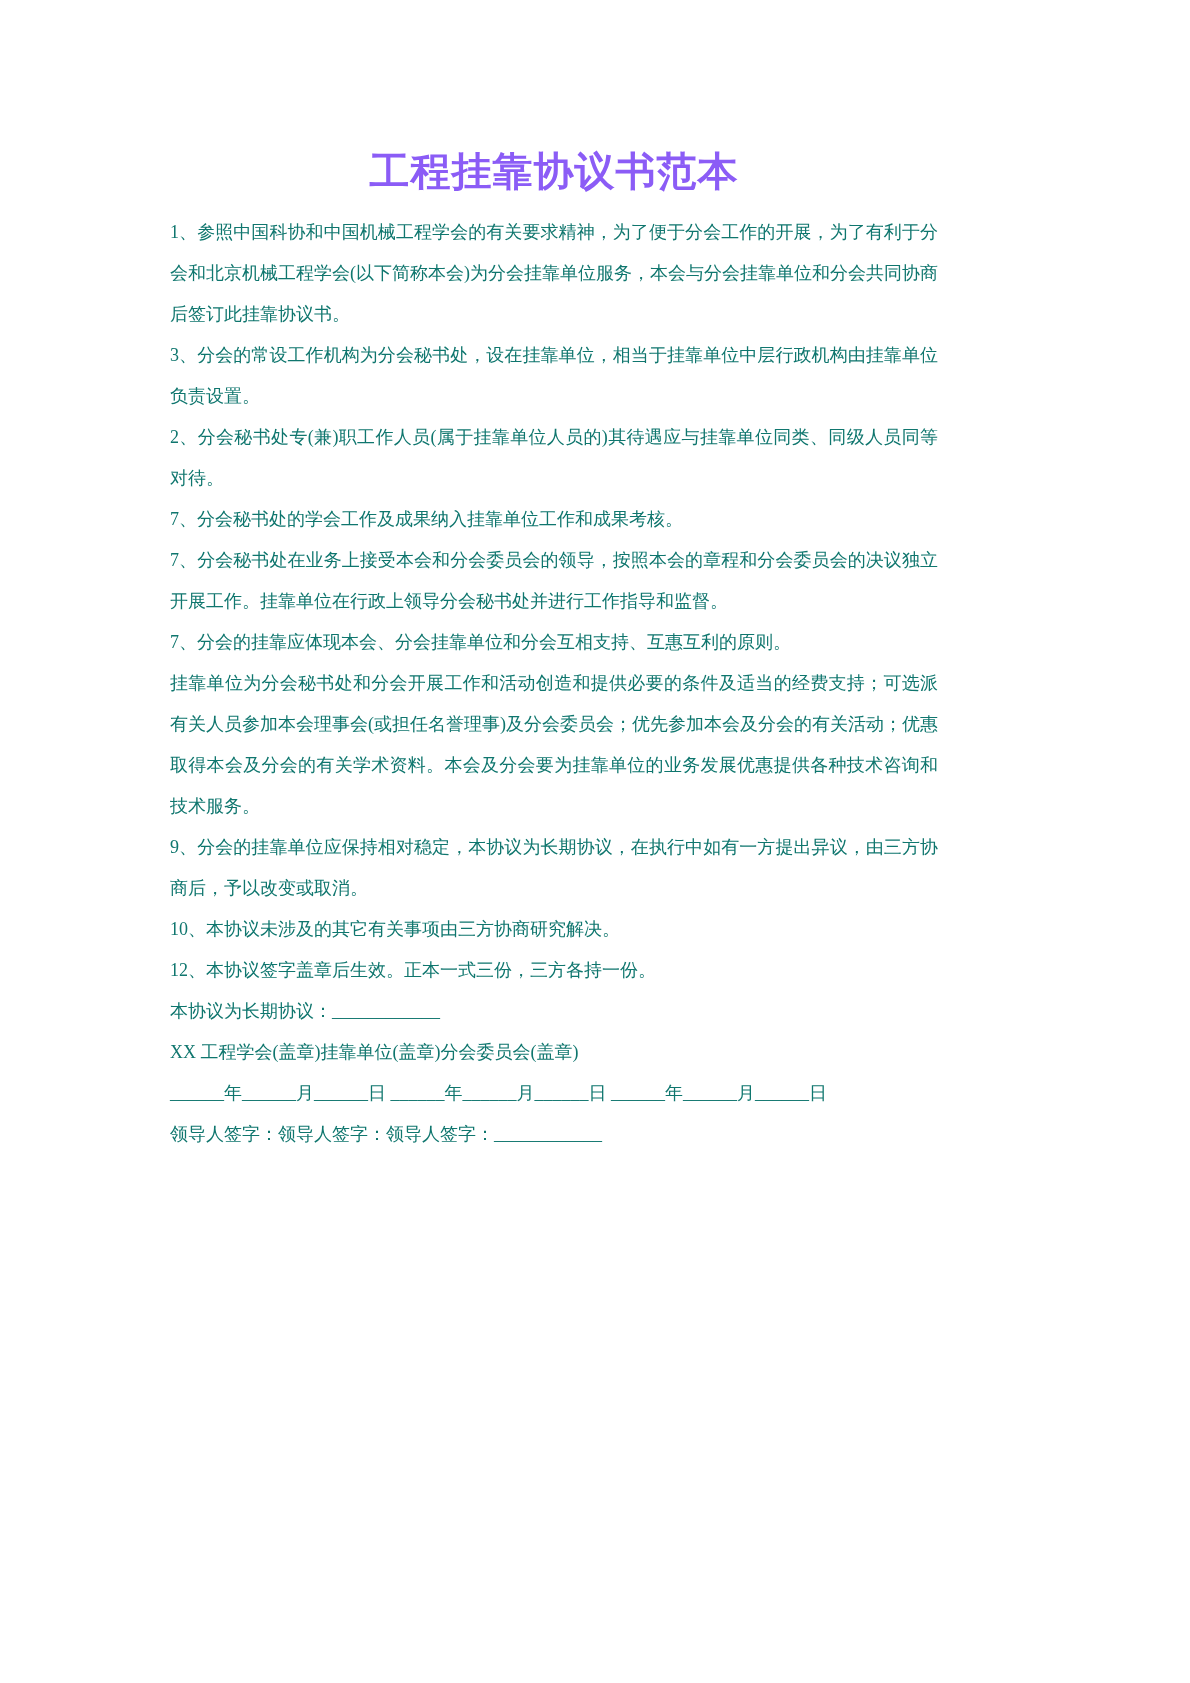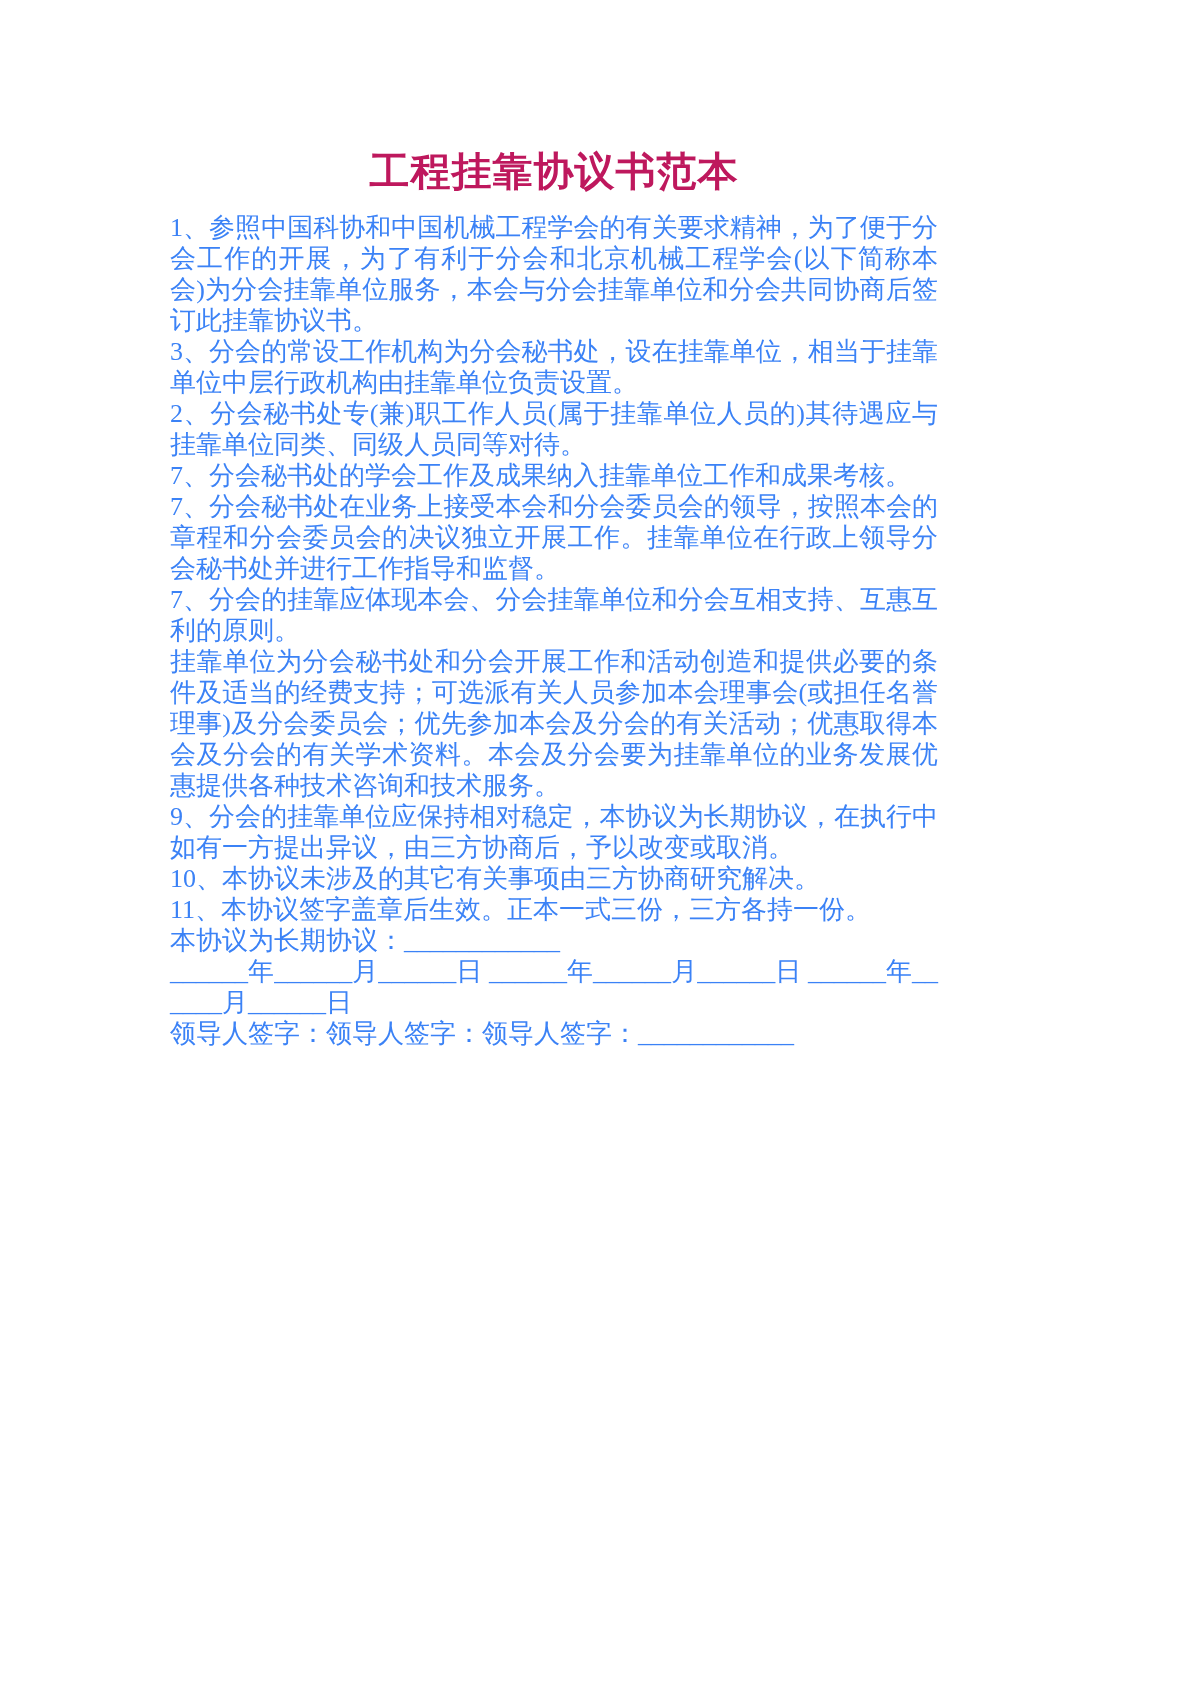--- a/index.html
+++ b/index.html
@@ -28,46 +28,47 @@
     width: 768px;
     color: #000000;
   }
   .doc-title {
     font-size: 40px;
     font-weight: bold;
     text-align: center;
     letter-spacing: 1px;
     line-height: 1.3;
     margin-bottom: 14px;
-    color: #be185d;
+    color: #8b5cf6;
   }
   .doc-body p {
-    font-size: 26px;
-    line-height: 31px;
+    font-size: 18px;
+    line-height: 41px;
     text-align: justify;
     text-justify: inter-ideograph;
-    color: #3b82f6;
+    color: #0f766e;
     word-break: break-all;
   }
 </style>
 </head>
 <body>
 
 <div class="page">
   <div class="content">
     <div class="doc-title">工程挂靠协议书范本</div>
     <div class="doc-body">
       <p>1、参照中国科协和中国机械工程学会的有关要求精神，为了便于分会工作的开展，为了有利于分会和北京机械工程学会(以下简称本会)为分会挂靠单位服务，本会与分会挂靠单位和分会共同协商后签订此挂靠协议书。</p>
       <p>3、分会的常设工作机构为分会秘书处，设在挂靠单位，相当于挂靠单位中层行政机构由挂靠单位负责设置。</p>
       <p>2、分会秘书处专(兼)职工作人员(属于挂靠单位人员的)其待遇应与挂靠单位同类、同级人员同等对待。</p>
       <p>7、分会秘书处的学会工作及成果纳入挂靠单位工作和成果考核。</p>
       <p>7、分会秘书处在业务上接受本会和分会委员会的领导，按照本会的章程和分会委员会的决议独立开展工作。挂靠单位在行政上领导分会秘书处并进行工作指导和监督。</p>
       <p>7、分会的挂靠应体现本会、分会挂靠单位和分会互相支持、互惠互利的原则。</p>
       <p>挂靠单位为分会秘书处和分会开展工作和活动创造和提供必要的条件及适当的经费支持；可选派有关人员参加本会理事会(或担任名誉理事)及分会委员会；优先参加本会及分会的有关活动；优惠取得本会及分会的有关学术资料。本会及分会要为挂靠单位的业务发展优惠提供各种技术咨询和技术服务。</p>
       <p>9、分会的挂靠单位应保持相对稳定，本协议为长期协议，在执行中如有一方提出异议，由三方协商后，予以改变或取消。</p>
       <p>10、本协议未涉及的其它有关事项由三方协商研究解决。</p>
-      <p>11、本协议签字盖章后生效。正本一式三份，三方各持一份。</p>
+      <p>12、本协议签字盖章后生效。正本一式三份，三方各持一份。</p>
       <p>本协议为长期协议：____________</p>
+      <p>XX 工程学会(盖章)挂靠单位(盖章)分会委员会(盖章)</p>
       <p>______年______月______日 ______年______月______日 ______年______月______日</p>
       <p>领导人签字：领导人签字：领导人签字：____________</p>
     </div>
   </div>
 </div>
 
 </body></html>

